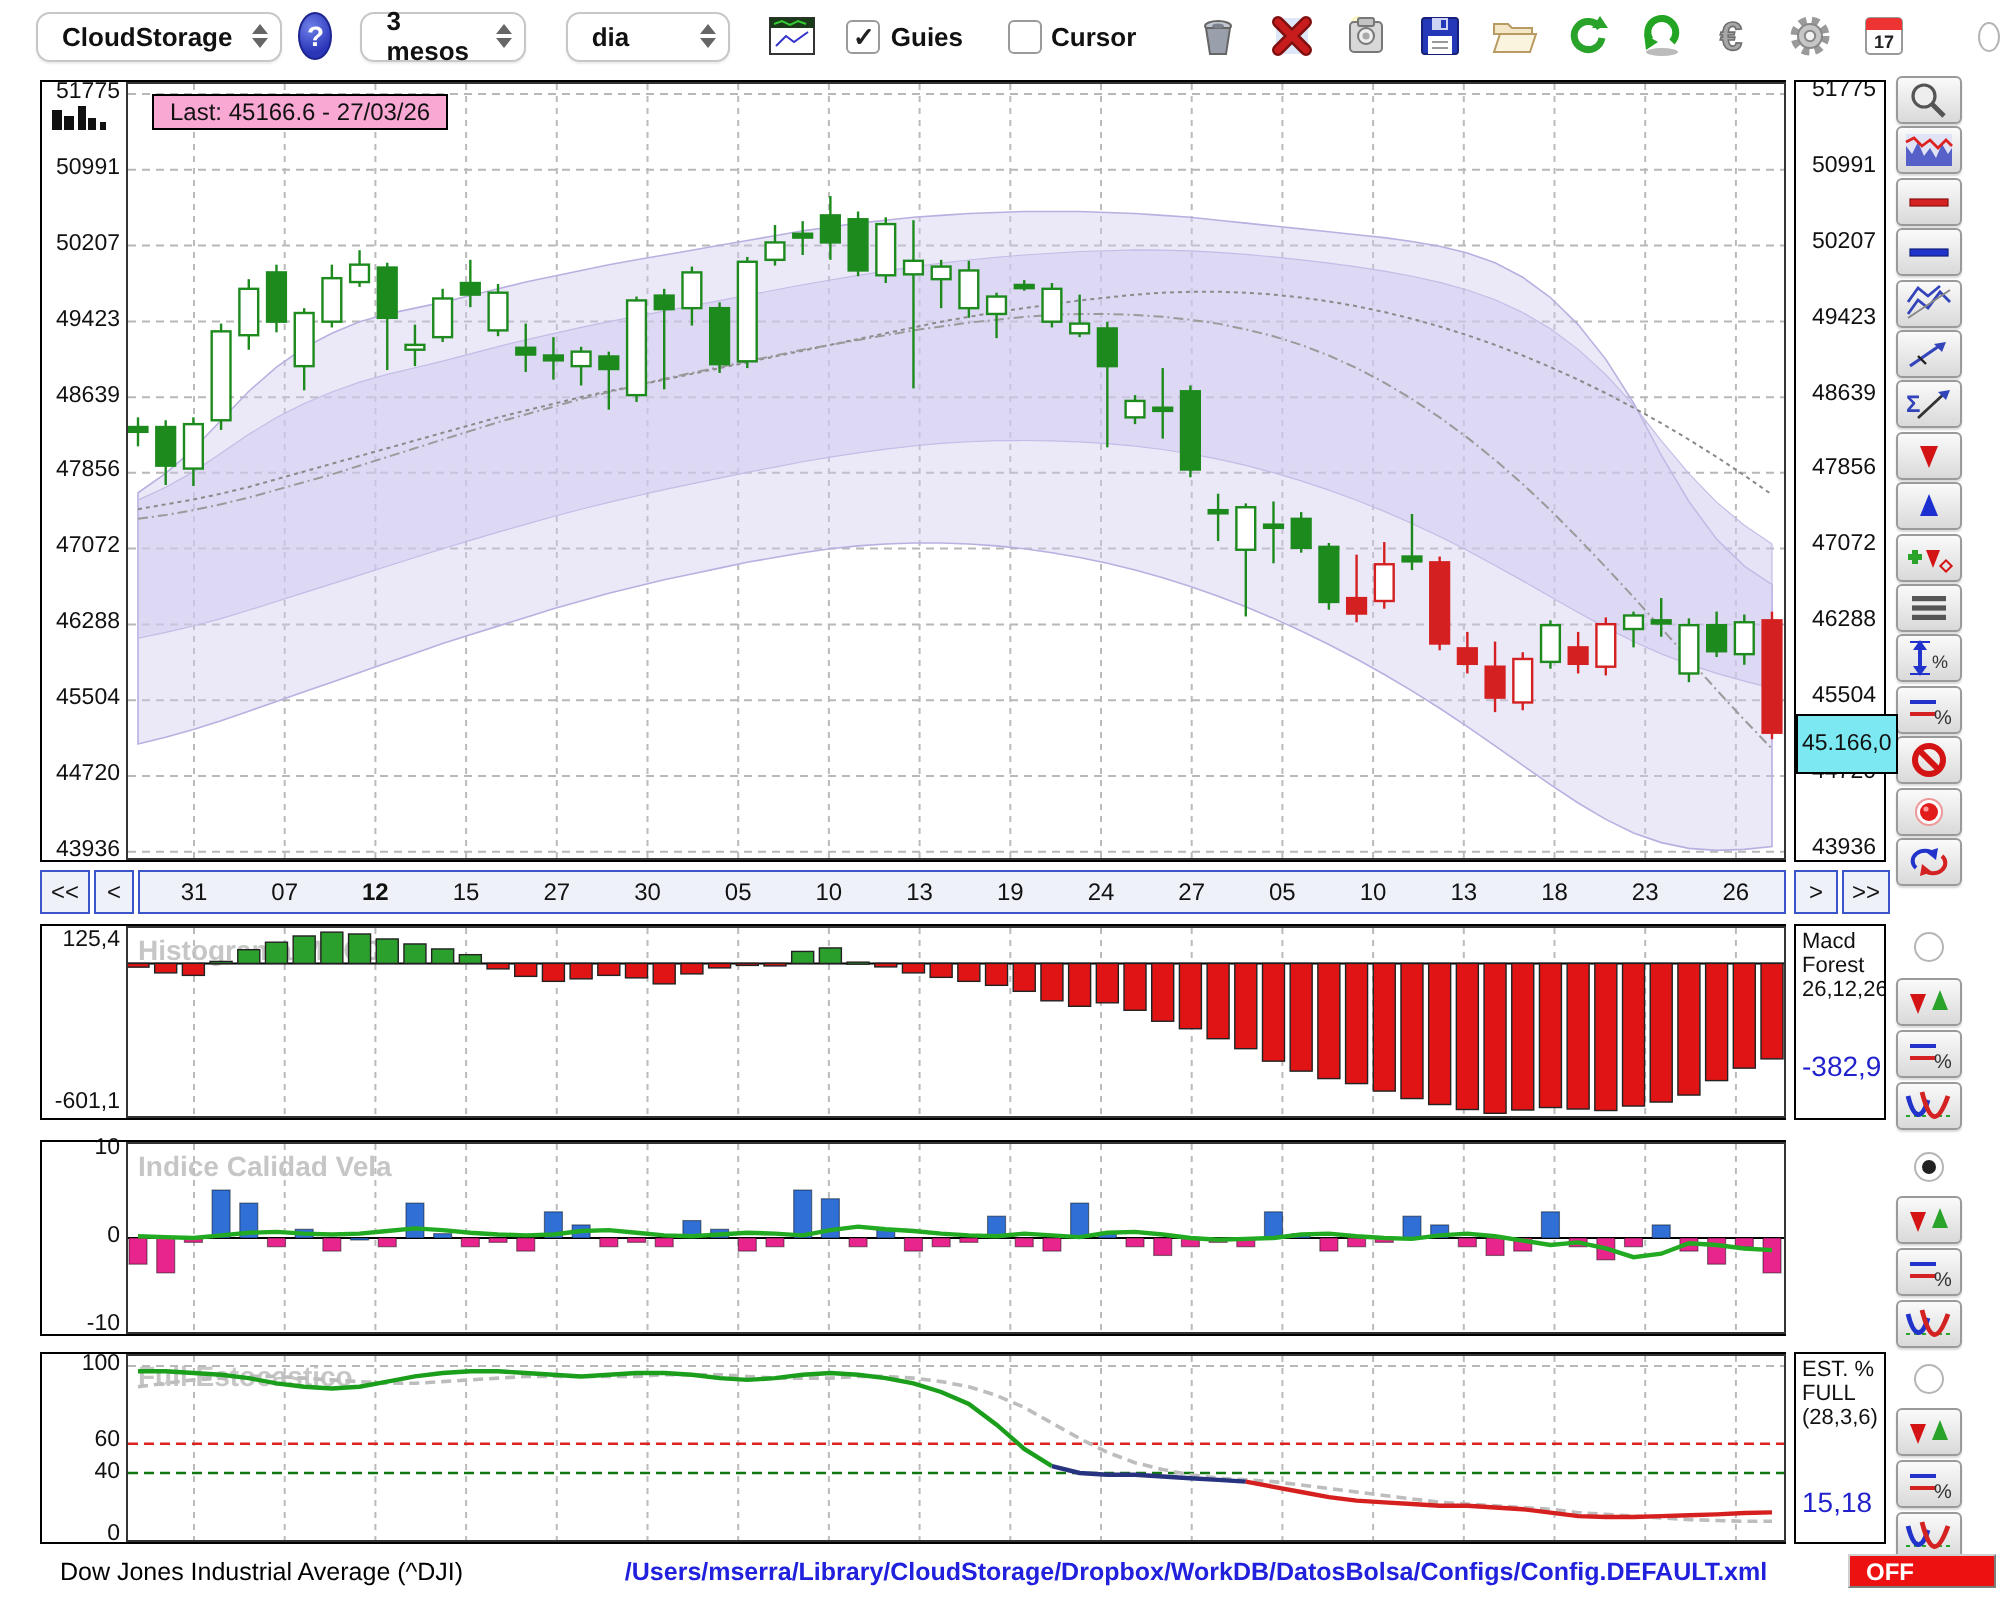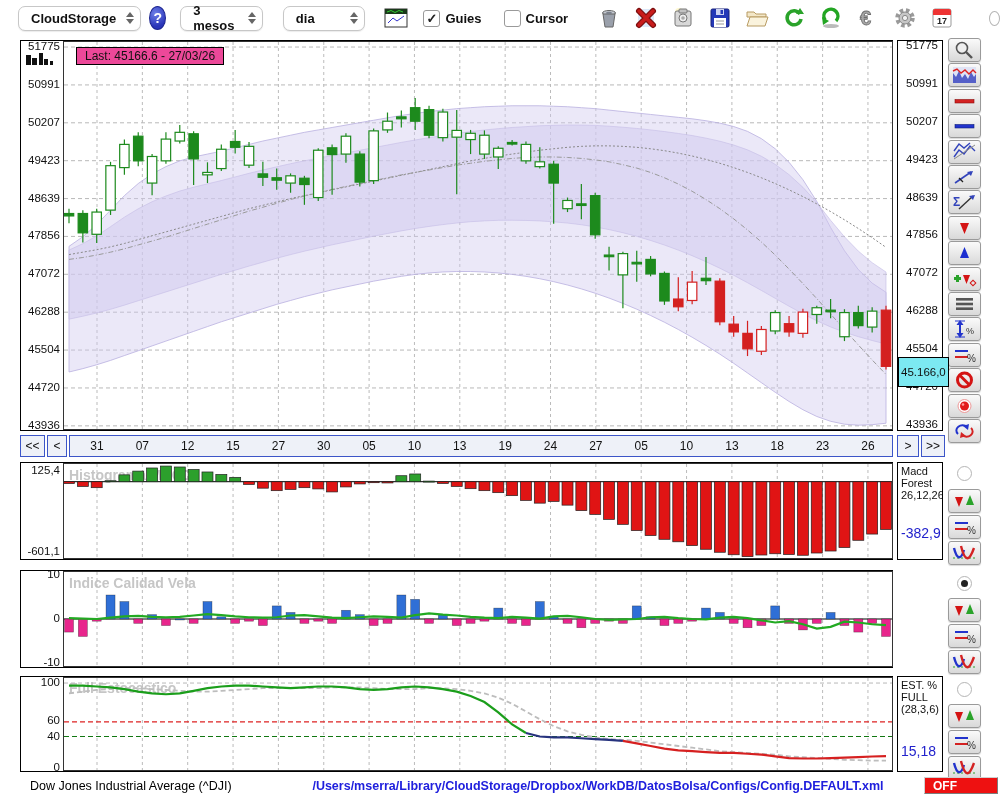--- a/index.html
+++ b/index.html
@@ -21,21 +21,21 @@
   .toolicon{width:30px;height:28px;display:flex;align-items:center;justify-content:center;}
   .radio{width:15px;height:15px;border-radius:50%;border:1.5px solid #b5b5b5;background:#fff;box-sizing:border-box;display:flex;align-items:center;justify-content:center;}
   .radio.sel::after{content:"";width:7px;height:7px;border-radius:50%;background:#222;}
   
   .panelbox{position:absolute;border:1px solid #000;background:#fff;box-sizing:border-box;}
   .rightbox{position:absolute;border:1px solid #000;background:#fff;box-sizing:border-box;font-size:11px;overflow:hidden;}
   .ylab{position:absolute;right:4px;font-size:11.5px;color:#111;white-space:nowrap;}
   .leftlab{position:absolute;width:38px;text-align:right;font-size:11.5px;color:#111;}
   .watermark{position:absolute;font-size:14px;font-weight:bold;color:#c6c6c6;z-index:1;}
   svg.plot{position:absolute;z-index:2;}
-  .lastbox{position:absolute;border:1px solid #000;background:#ec4899;font-size:12px;padding:1px 8px;z-index:3;white-space:nowrap;}
+  .lastbox{position:absolute;border:1px solid #000;background:#f9a8d4;font-size:12px;padding:1px 8px;z-index:3;white-space:nowrap;}
   .pricetag{position:absolute;background:#7ce9f2;border:1px solid #000;font-size:11.5px;padding:8px 2px;z-index:4;white-space:nowrap;}
   .rl-black{position:absolute;left:3px;color:#111;font-size:11px;line-height:12px;white-space:nowrap;}
   .rl-blue{position:absolute;left:3px;color:#2222cc;font-size:14px;white-space:nowrap;}
   
   .axbtn{position:absolute;height:22px;border:1.5px solid #3c55c8;background:#eef1f8;font-size:12px;color:#111;
       display:flex;align-items:center;justify-content:center;box-sizing:border-box;}
   #axstrip{position:absolute;height:22px;border:1.5px solid #3c55c8;background:#eef1f8;box-sizing:border-box;}
   #axstrip span{position:absolute;top:3px;font-size:12px;transform:translateX(-50%);}
   
   .sbtn{position:absolute;left:948px;width:31px;height:22px;border:1px solid #9a9a9a;border-radius:3px;
@@ -385,21 +385,21 @@
       <span class="ylab" style="top: 376.844px;">43936</span>
     </div>
 <div class="pricetag" style="left:898px;top:357px">45.166,0</div>
 
 <div>
   <div class="axbtn" style="left:20px;top:435px;width:25px">&lt;&lt;</div>
   <div class="axbtn" style="left:47px;top:435px;width:20px">&lt;</div>
   <div id="axstrip" style="left:69px;top:435px;width:824px">
         <span style="left: 27px;">31</span>
         <span style="left: 72.35px;">07</span>
-        <span style="left: 117.7px;">12</span>
+        <span style="left: 117.7px; font-weight: bold;">12</span>
         <span style="left: 163.05px;">15</span>
         <span style="left: 208.4px;">27</span>
         <span style="left: 253.75px;">30</span>
         <span style="left: 299.1px;">05</span>
         <span style="left: 344.45px;">10</span>
         <span style="left: 389.8px;">13</span>
         <span style="left: 435.15px;">19</span>
         <span style="left: 480.5px; text-align: right;">24</span>
         <span style="left: 525.85px;">27</span>
         <span style="left: 571.2px;">05</span>

